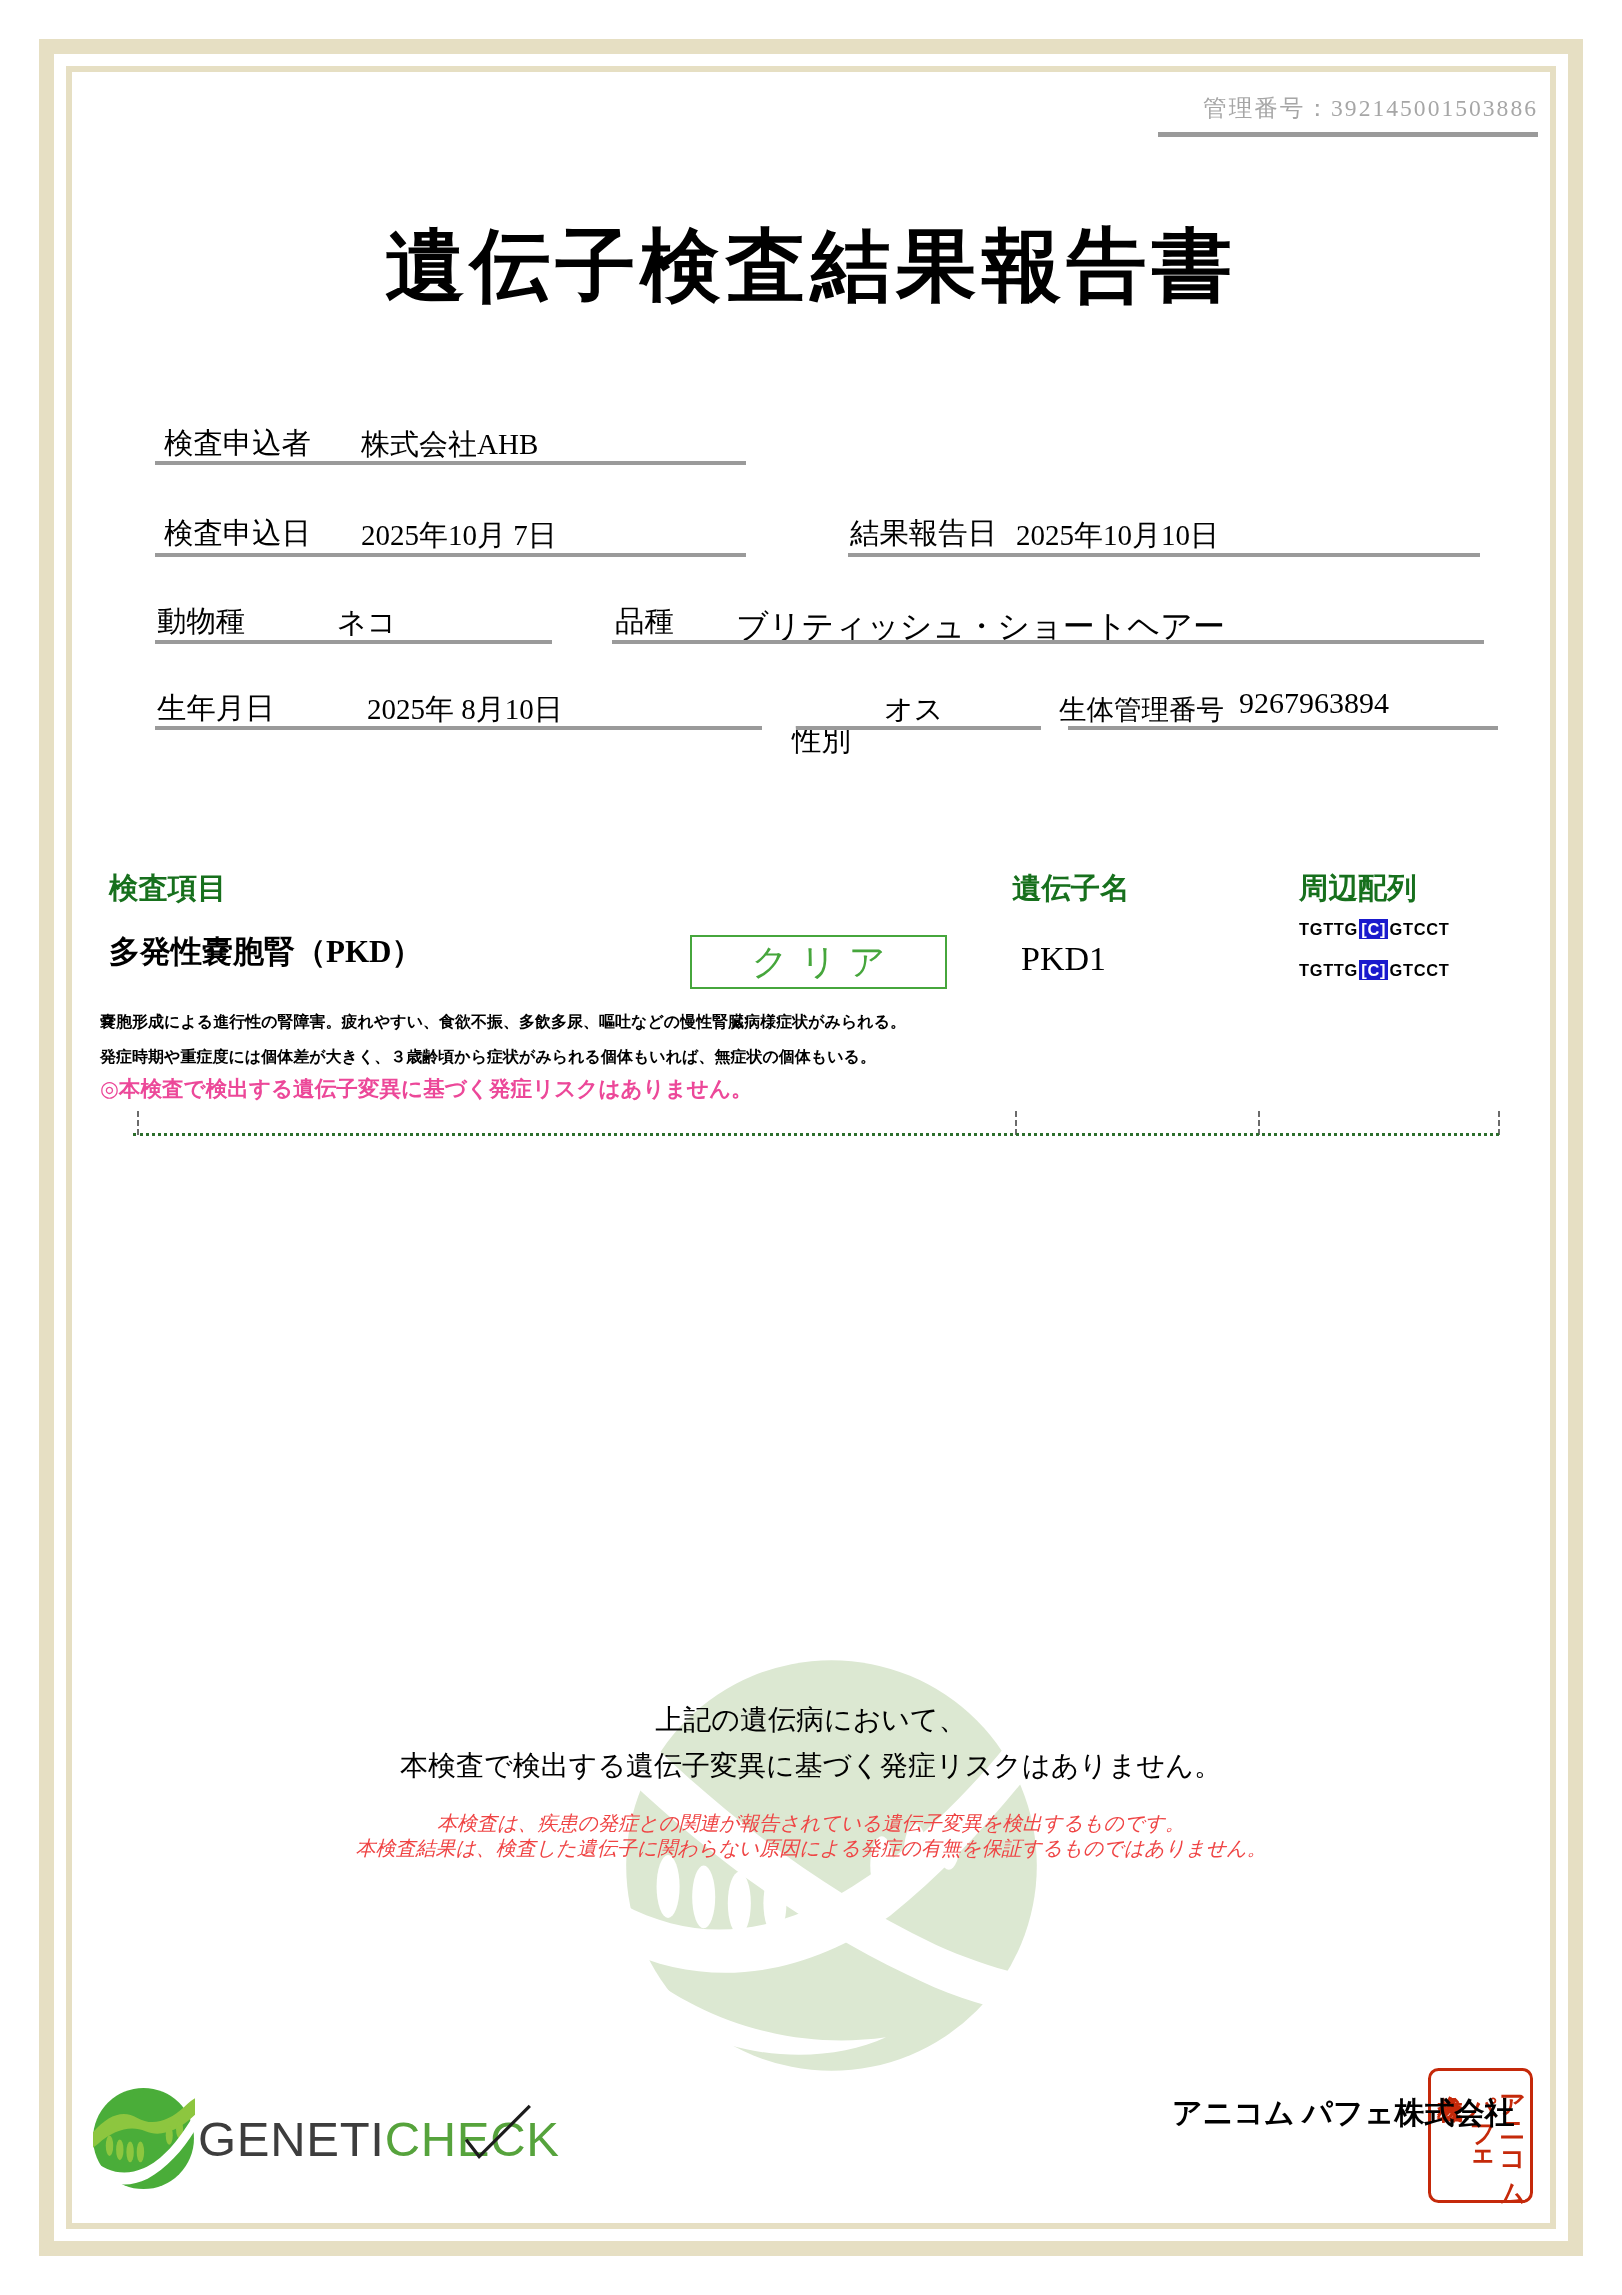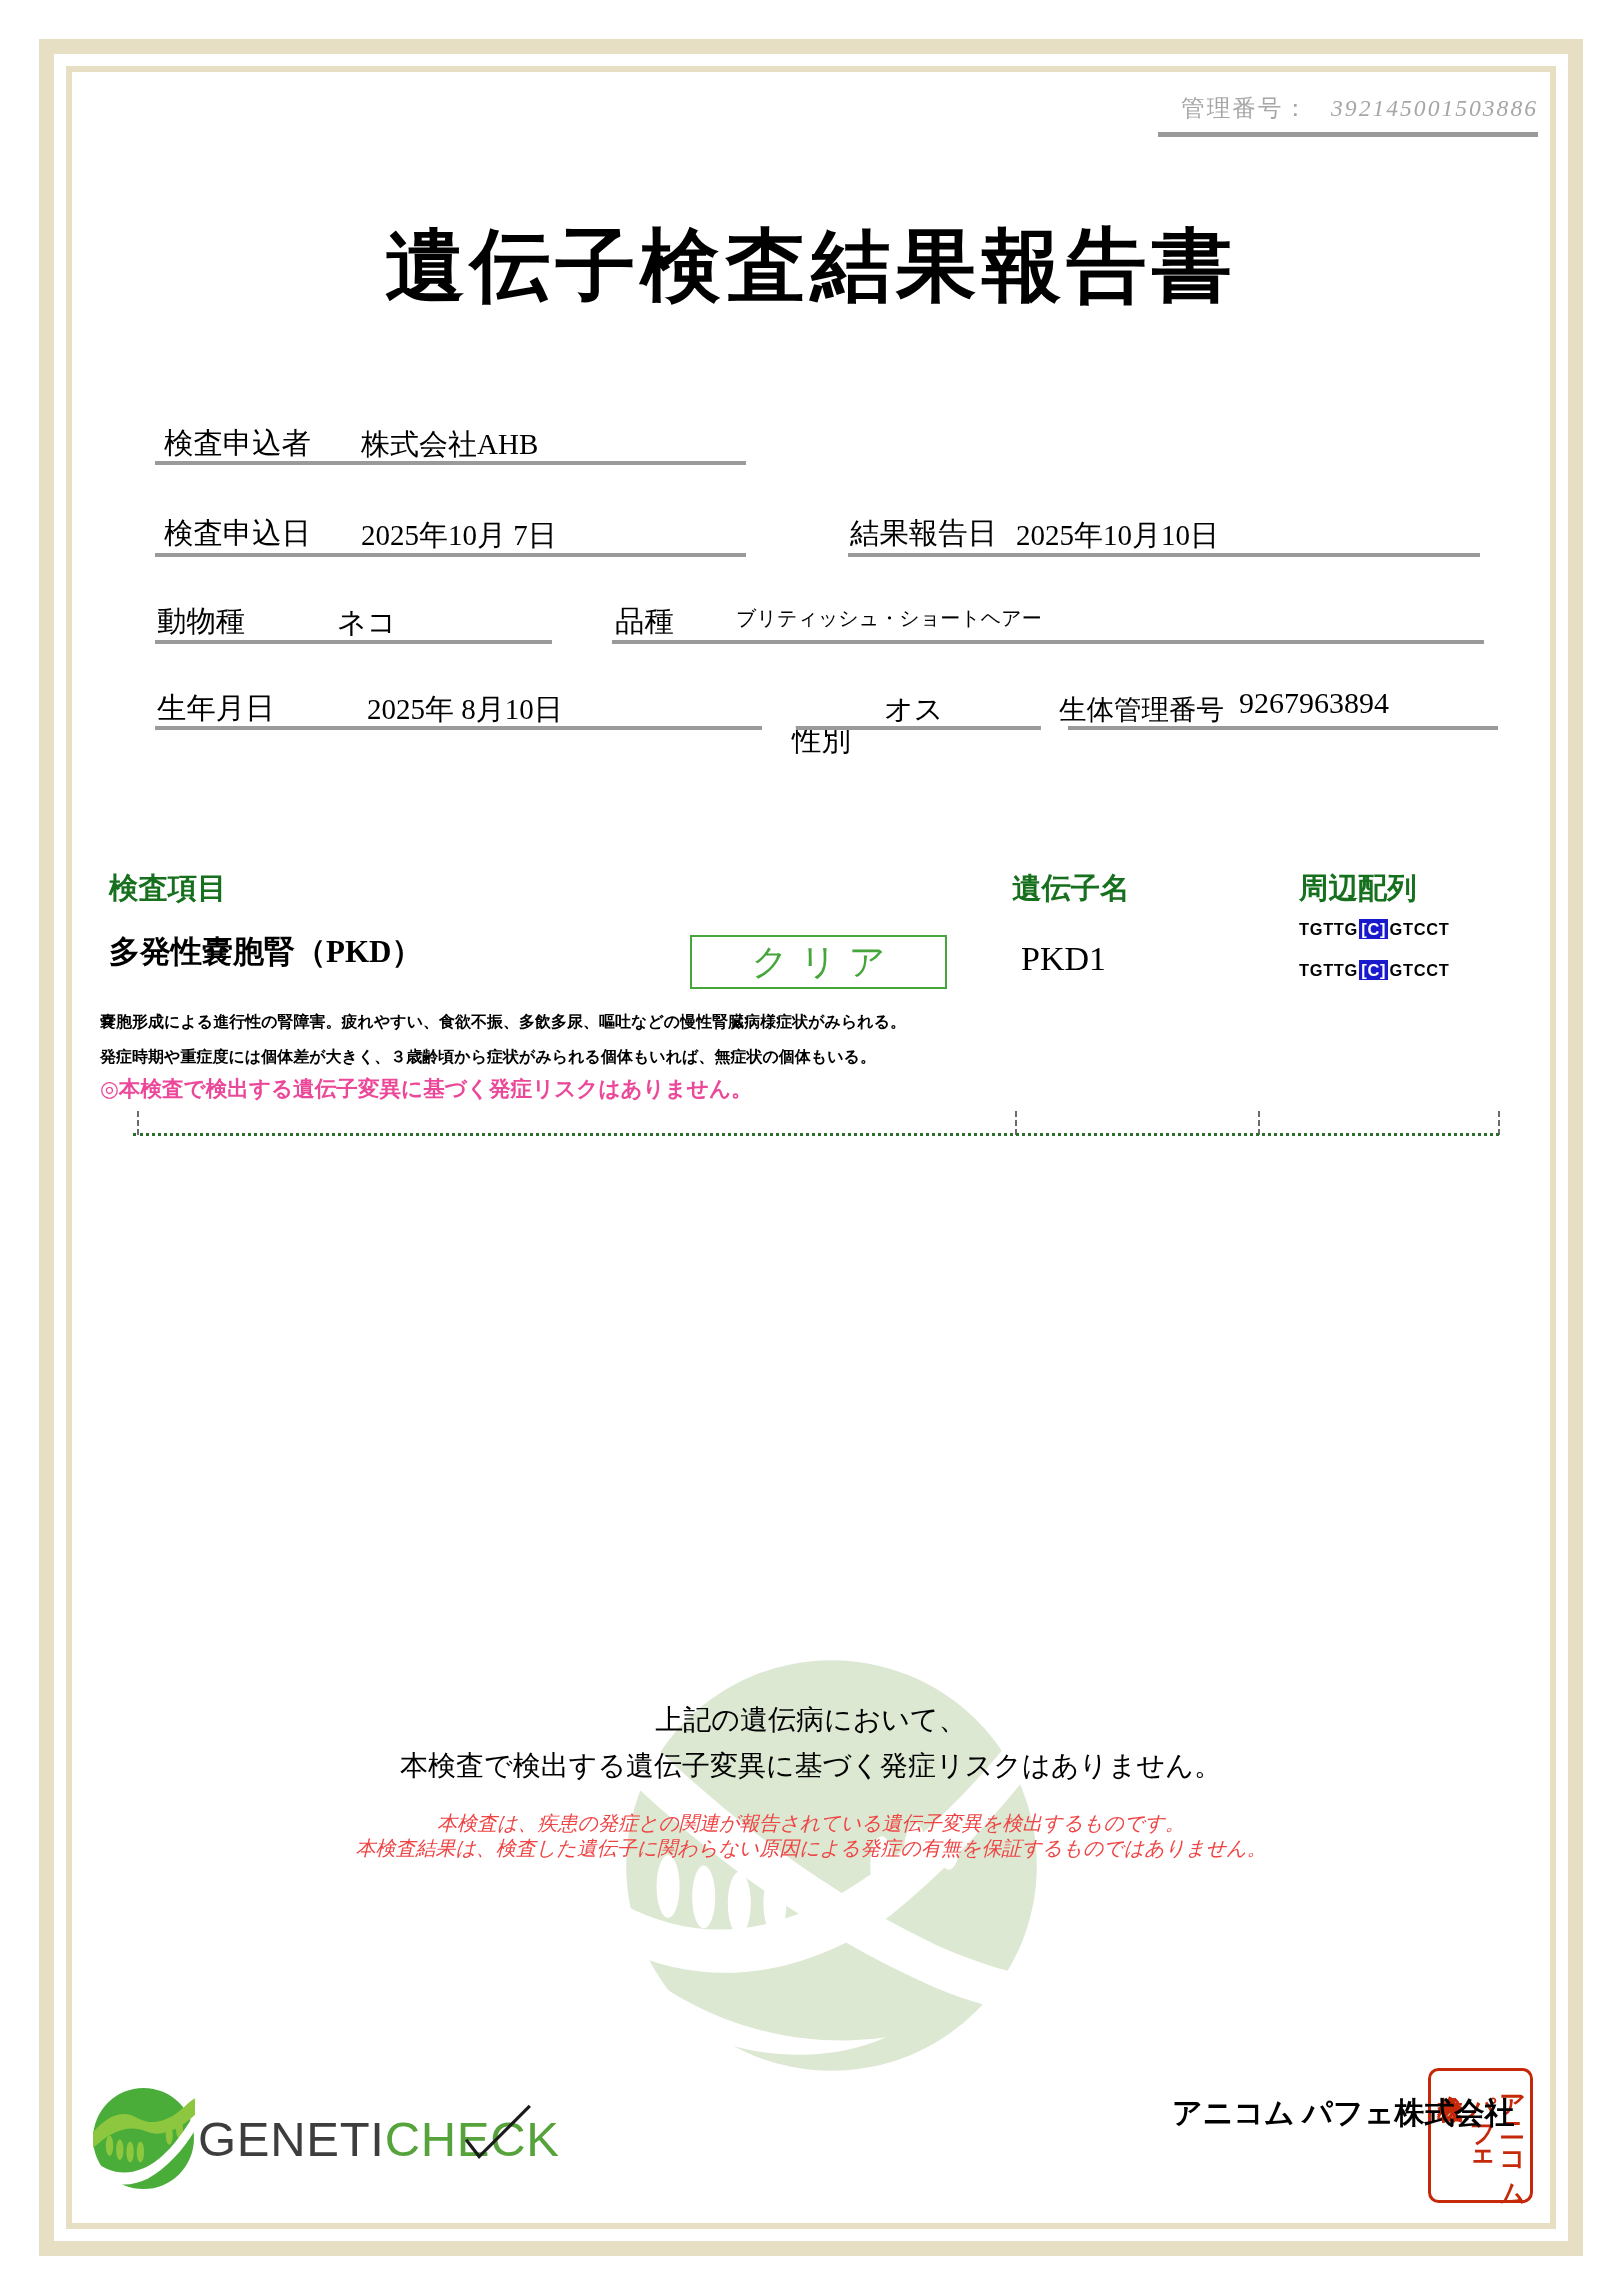--- a/index.html
+++ b/index.html
@@ -7,21 +7,21 @@
         font-family:"Liberation Serif","DejaVu Serif",serif;color:#000;}
   .abs{position:absolute;}
   .sans{font-family:"Liberation Sans","DejaVu Sans",sans-serif;}
 
   
   .frame-outer{left:39px;top:39px;right:39px;bottom:39px;border:15.7px solid #e6dfc3;}
   .frame-inner{left:66px;top:66px;right:66px;bottom:66px;border:6.5px solid #e6dfc3;}
 
   
   .mgmt{right:84px;top:92px;font-size:23.6px;color:#a6a6a6;letter-spacing:2px;white-space:nowrap;}
-  .mgmt .num{margin-left:22px;font-style:italic;}
+  .mgmt .num{}
   .mgmt-line{left:1158px;top:132px;width:380px;height:4.6px;background:#9a9a9a;}
 
   
   .title{left:0;right:0;top:213px;text-align:center;font-size:80px;font-weight:bold;letter-spacing:5.2px;}
 
   
   .flabel{font-weight:normal;font-size:29.4px;white-space:nowrap;}
   .fvalue{font-size:29px;white-space:nowrap;}
   .uline{background:#9a9a9a;height:3.9px;}
 
@@ -102,21 +102,21 @@
   <div class="abs fvalue z2" style="left:361px;top:516px;">2025年10月 7日</div>
   <div class="abs uline z2" style="left:155px;top:553px;width:591px;"></div>
   <div class="abs flabel z2" style="left:850px;top:514px;">結果報告日</div>
   <div class="abs fvalue z2" style="left:1016px;top:516px;">2025年10月10日</div>
   <div class="abs uline z2" style="left:848px;top:553px;width:632px;"></div>
 
   <div class="abs flabel z2" style="left:157px;top:602px;">動物種</div>
   <div class="abs fvalue z2" style="left:337px;top:603px;">ネコ</div>
   <div class="abs uline z2" style="left:155px;top:640px;width:397px;"></div>
   <div class="abs flabel z2" style="left:615px;top:602px;">品種</div>
-  <div class="abs fvalue z2" style="left:736px;top:605px;font-size:20px;">ブリティッシュ・ショートヘアー</div>
+  <div class="abs fvalue z2" style="left:736px;top:605px;font-size:32px;">ブリティッシュ・ショートヘアー</div>
   <div class="abs uline z2" style="left:612px;top:640px;width:872px;"></div>
 
   <div class="abs flabel z2" style="left:157px;top:689px;">生年月日</div>
   <div class="abs fvalue z2" style="left:367px;top:690px;">2025年 8月10日</div>
   <div class="abs uline z2" style="left:155px;top:726px;width:607px;"></div>
   <div class="abs flabel z2" style="left:792px;top:721px;">性別</div>
   <div class="abs fvalue z2" style="left:884px;top:690px;">オス</div>
   <div class="abs uline z2" style="left:796px;top:726px;width:245px;"></div>
   <div class="abs flabel z2" style="left:1059px;top:692px;font-size:27.5px;">生体管理番号</div>
   <div class="abs fvalue z2" style="left:1239px;top:686px;font-size:30px;">9267963894</div>

